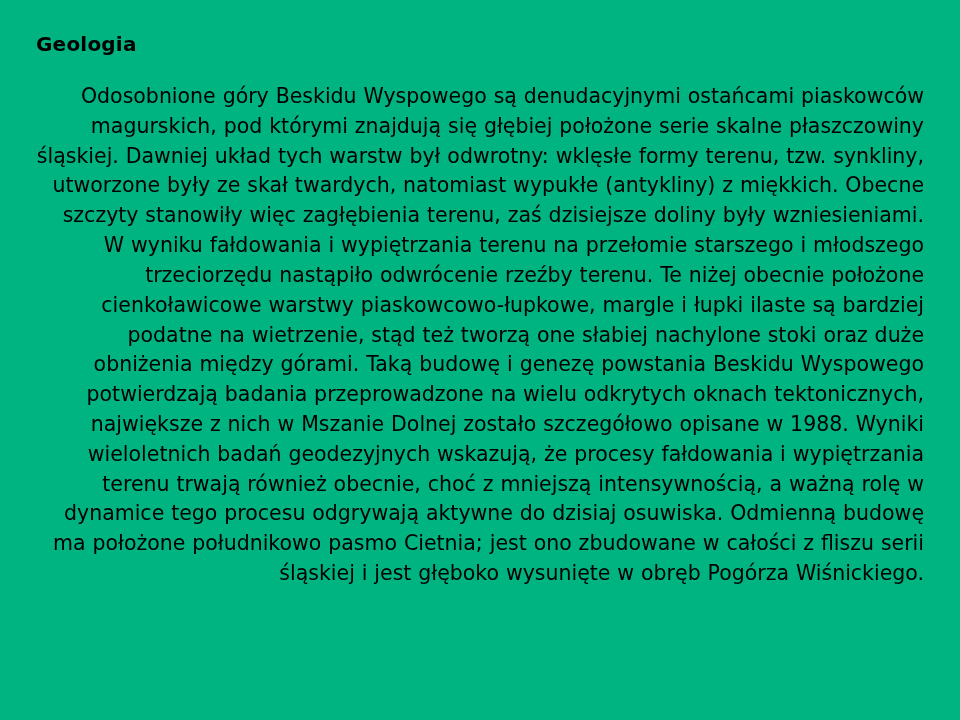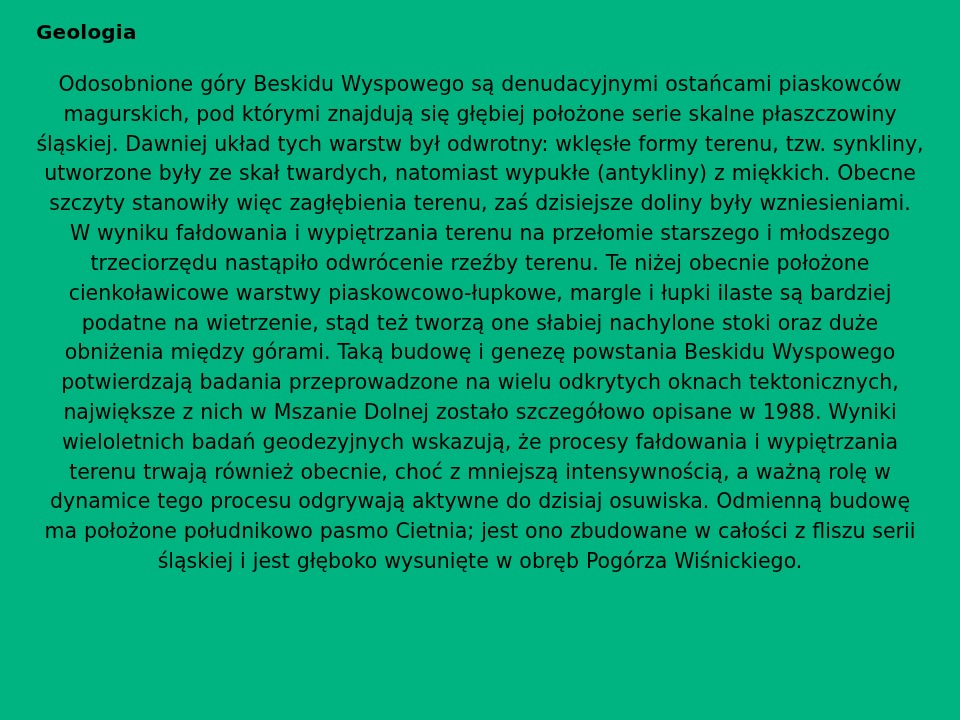--- a/index.html
+++ b/index.html
@@ -10,35 +10,35 @@
     width: 960px;
     height: 720px;
     background: #00b482;
     font-family: "DejaVu Sans", sans-serif;
     overflow: hidden;
   }
   .slide {
     box-sizing: border-box;
     width: 960px;
     height: 720px;
-    padding: 16px 36px 0 36px;
+    padding: 28px 36px 0 36px;
     background: #00b482;
   }
   .slide-title {
     font-size: 20px;
     font-weight: bold;
     color: #000000;
     margin: 4px 0 26px 0;
     letter-spacing: 0.2px;
   }
   .slide-body {
     font-size: 20.5px;
     line-height: 1.455;
     color: #000000;
-    text-align: center;
+    text-align: right;
     max-width: 890px;
     white-space: pre-wrap;
     word-spacing: 0.4px;
   }
 </style>
 </head>
 <body>
 
 <div class="slide">
   <h1 class="slide-title">Geologia</h1>

